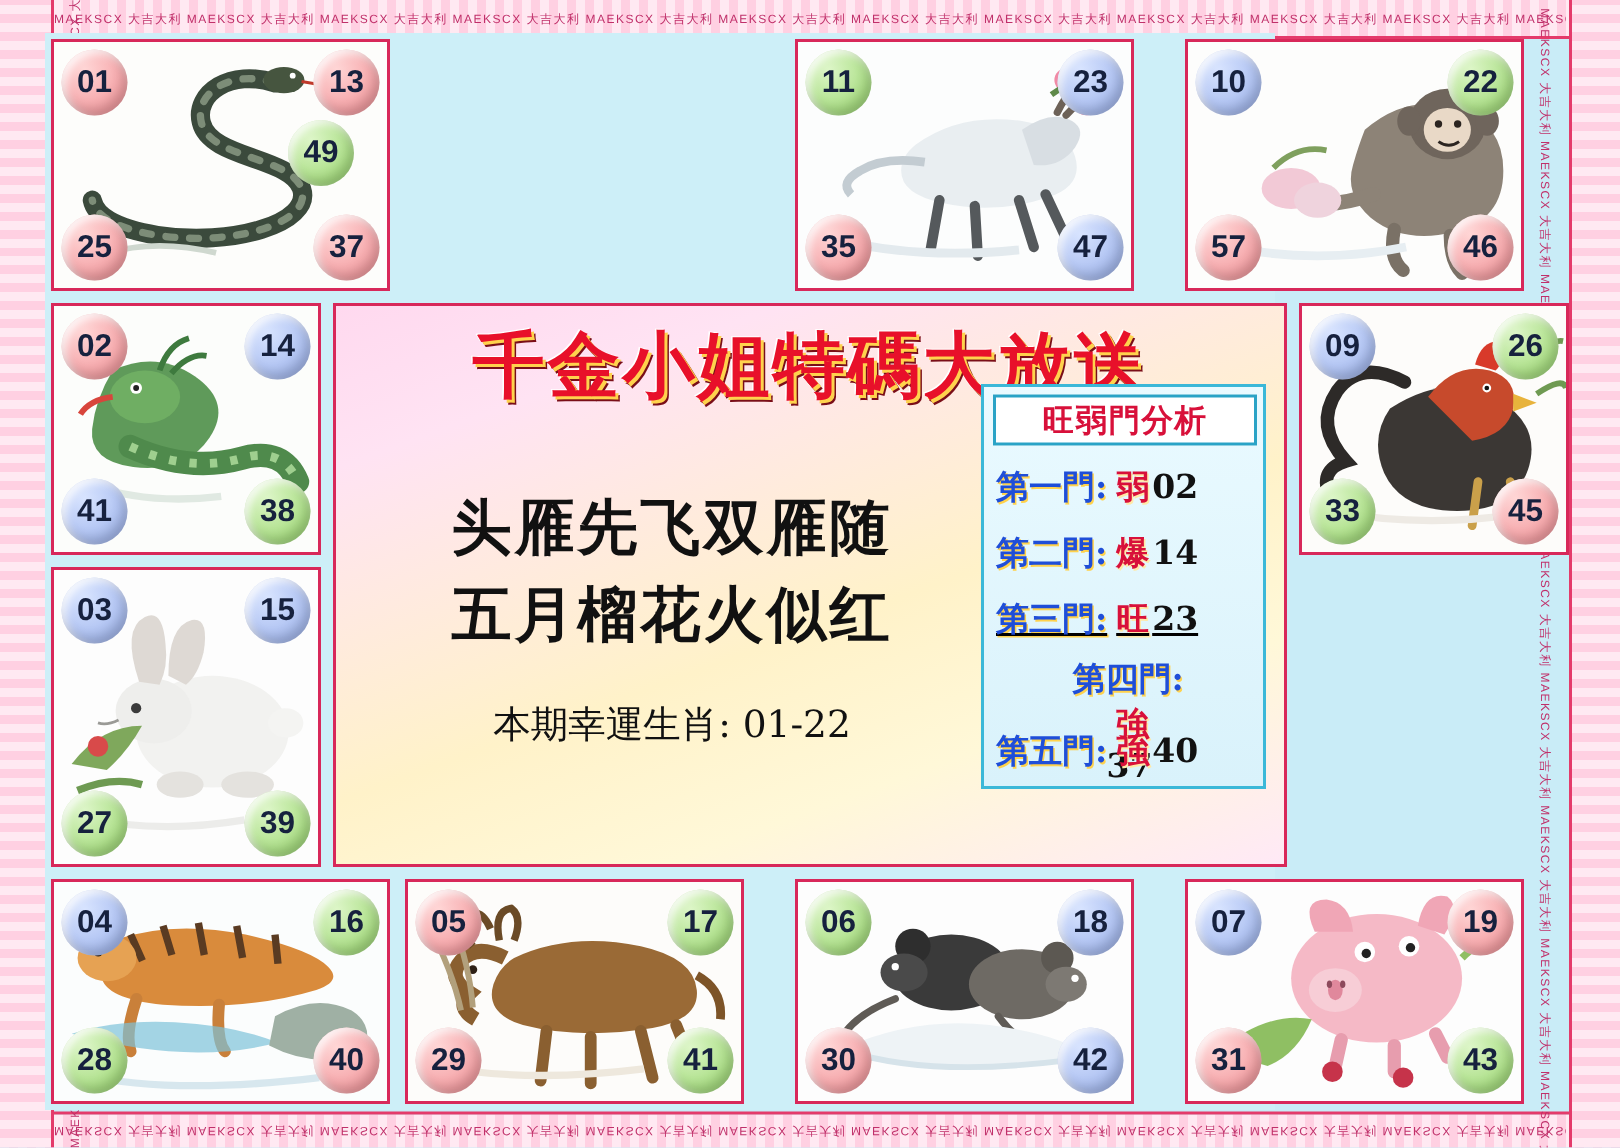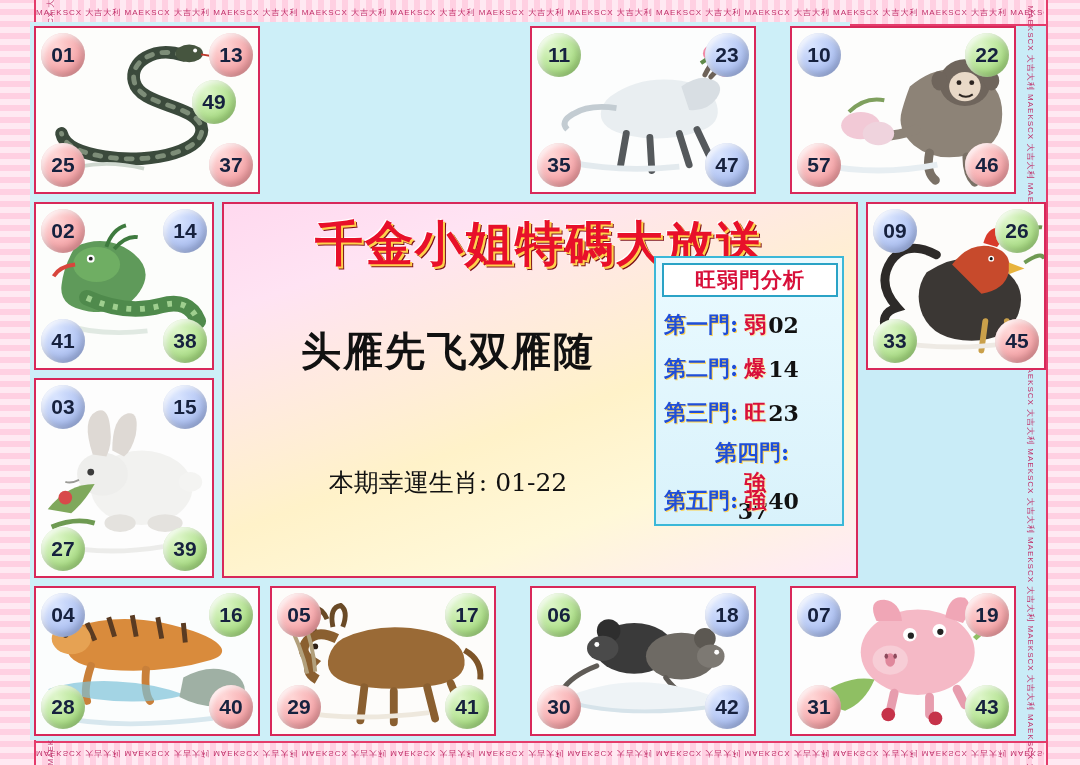--- a/index.html
+++ b/index.html
@@ -242,35 +242,36 @@
       <div class="ball blue tl">09</div>
       <div class="ball green tr">26</div>
       <div class="ball green bl">33</div>
       <div class="ball red br">45</div>
     </div>
 
 
     <div class="poster" style="left:192px;top:180px;width:636px;height:376px;">
       <div class="poster-title">千金小姐特碼大放送</div>
       <div class="poster-line poster-l1">头雁先飞双雁随</div>
+      <div class="poster-line poster-l2">五月榴花火似红</div>
       <div class="poster-lucky">本期幸運生肖: 01-22</div>
 
       <div class="panel">
         <div class="panel-head">旺弱門分析</div>
         <div class="prow" style="top:48px;">
           <span class="gate">第一門:</span>
           <span class="val">弱</span>
           <span class="num">02</span>
         </div>
         <div class="prow" style="top:92px;">
           <span class="gate">第二門:</span>
           <span class="val">爆</span>
           <span class="num">14</span>
         </div>
-        <div class="prow" style="top:136px;">
+        <div class="prow" style="top:136px;text-decoration:underline;">
           <span class="gate">第三門:</span>
           <span class="val">旺</span>
           <span class="num">23</span>
         </div>
         <div class="prow" style="top:180px;flex-direction:column;">
           <span class="gate">第四門:</span>
           <span class="val">強</span>
           <span class="num">37</span>
         </div>
         <div class="prow" style="top:224px;">

